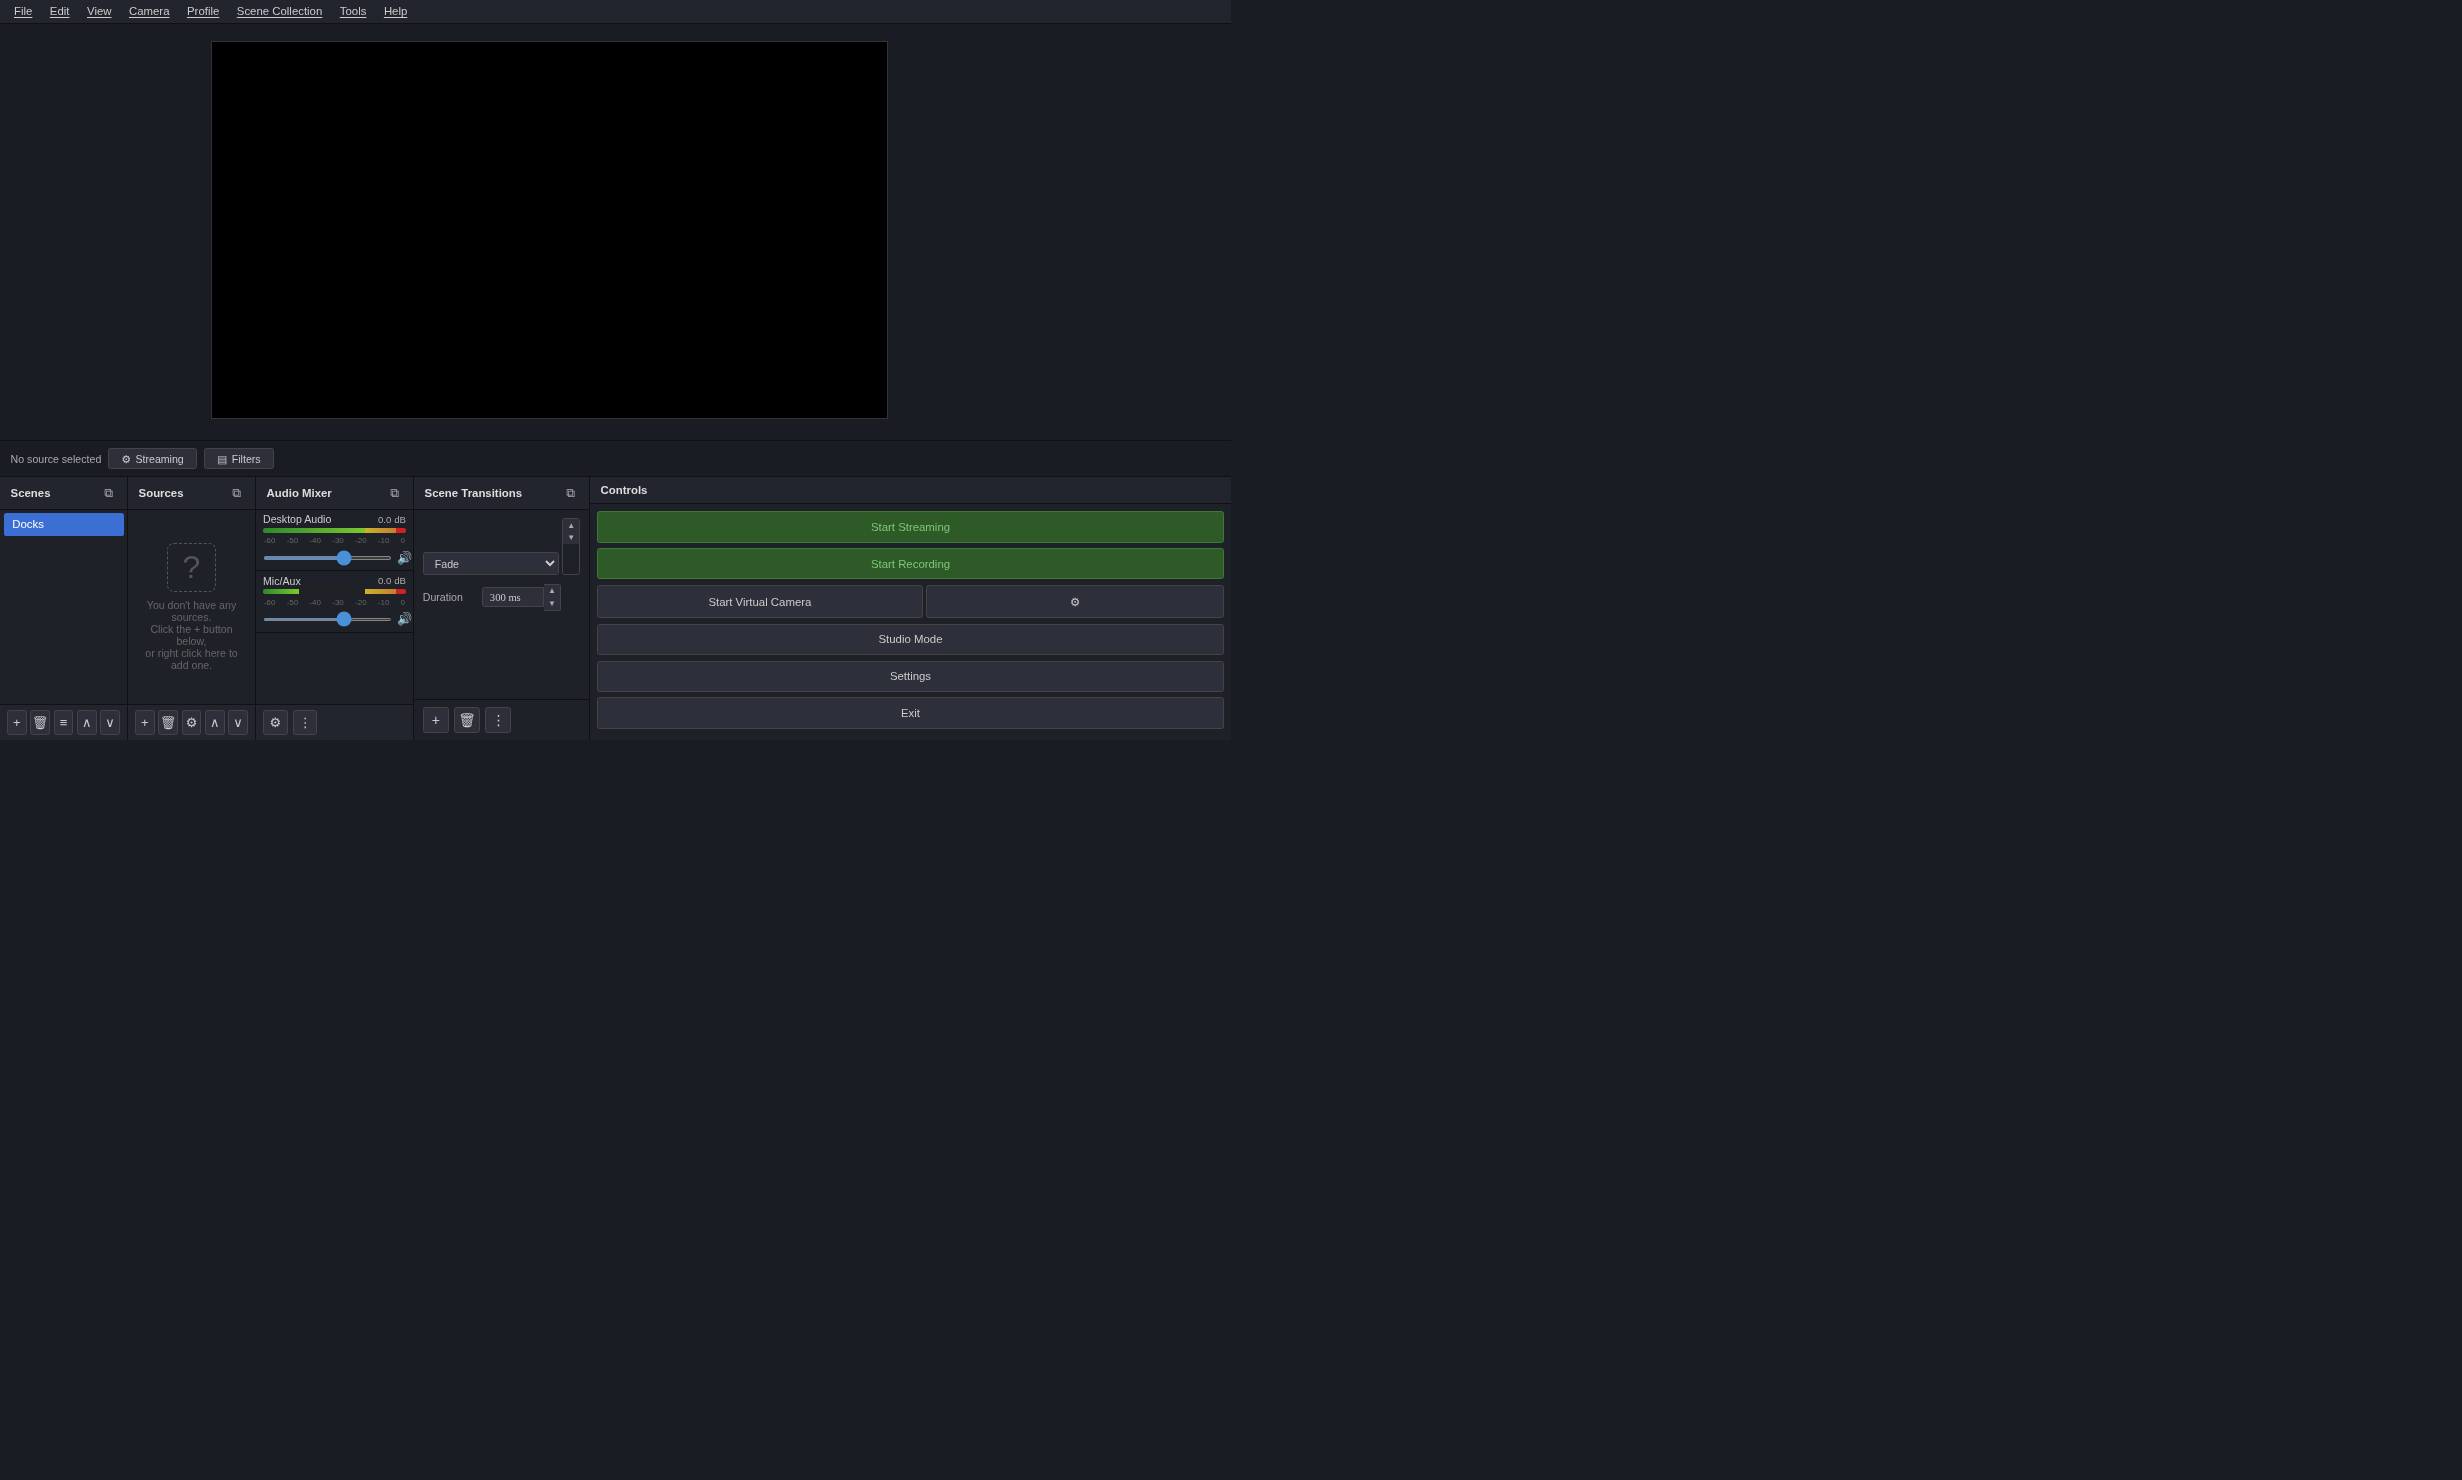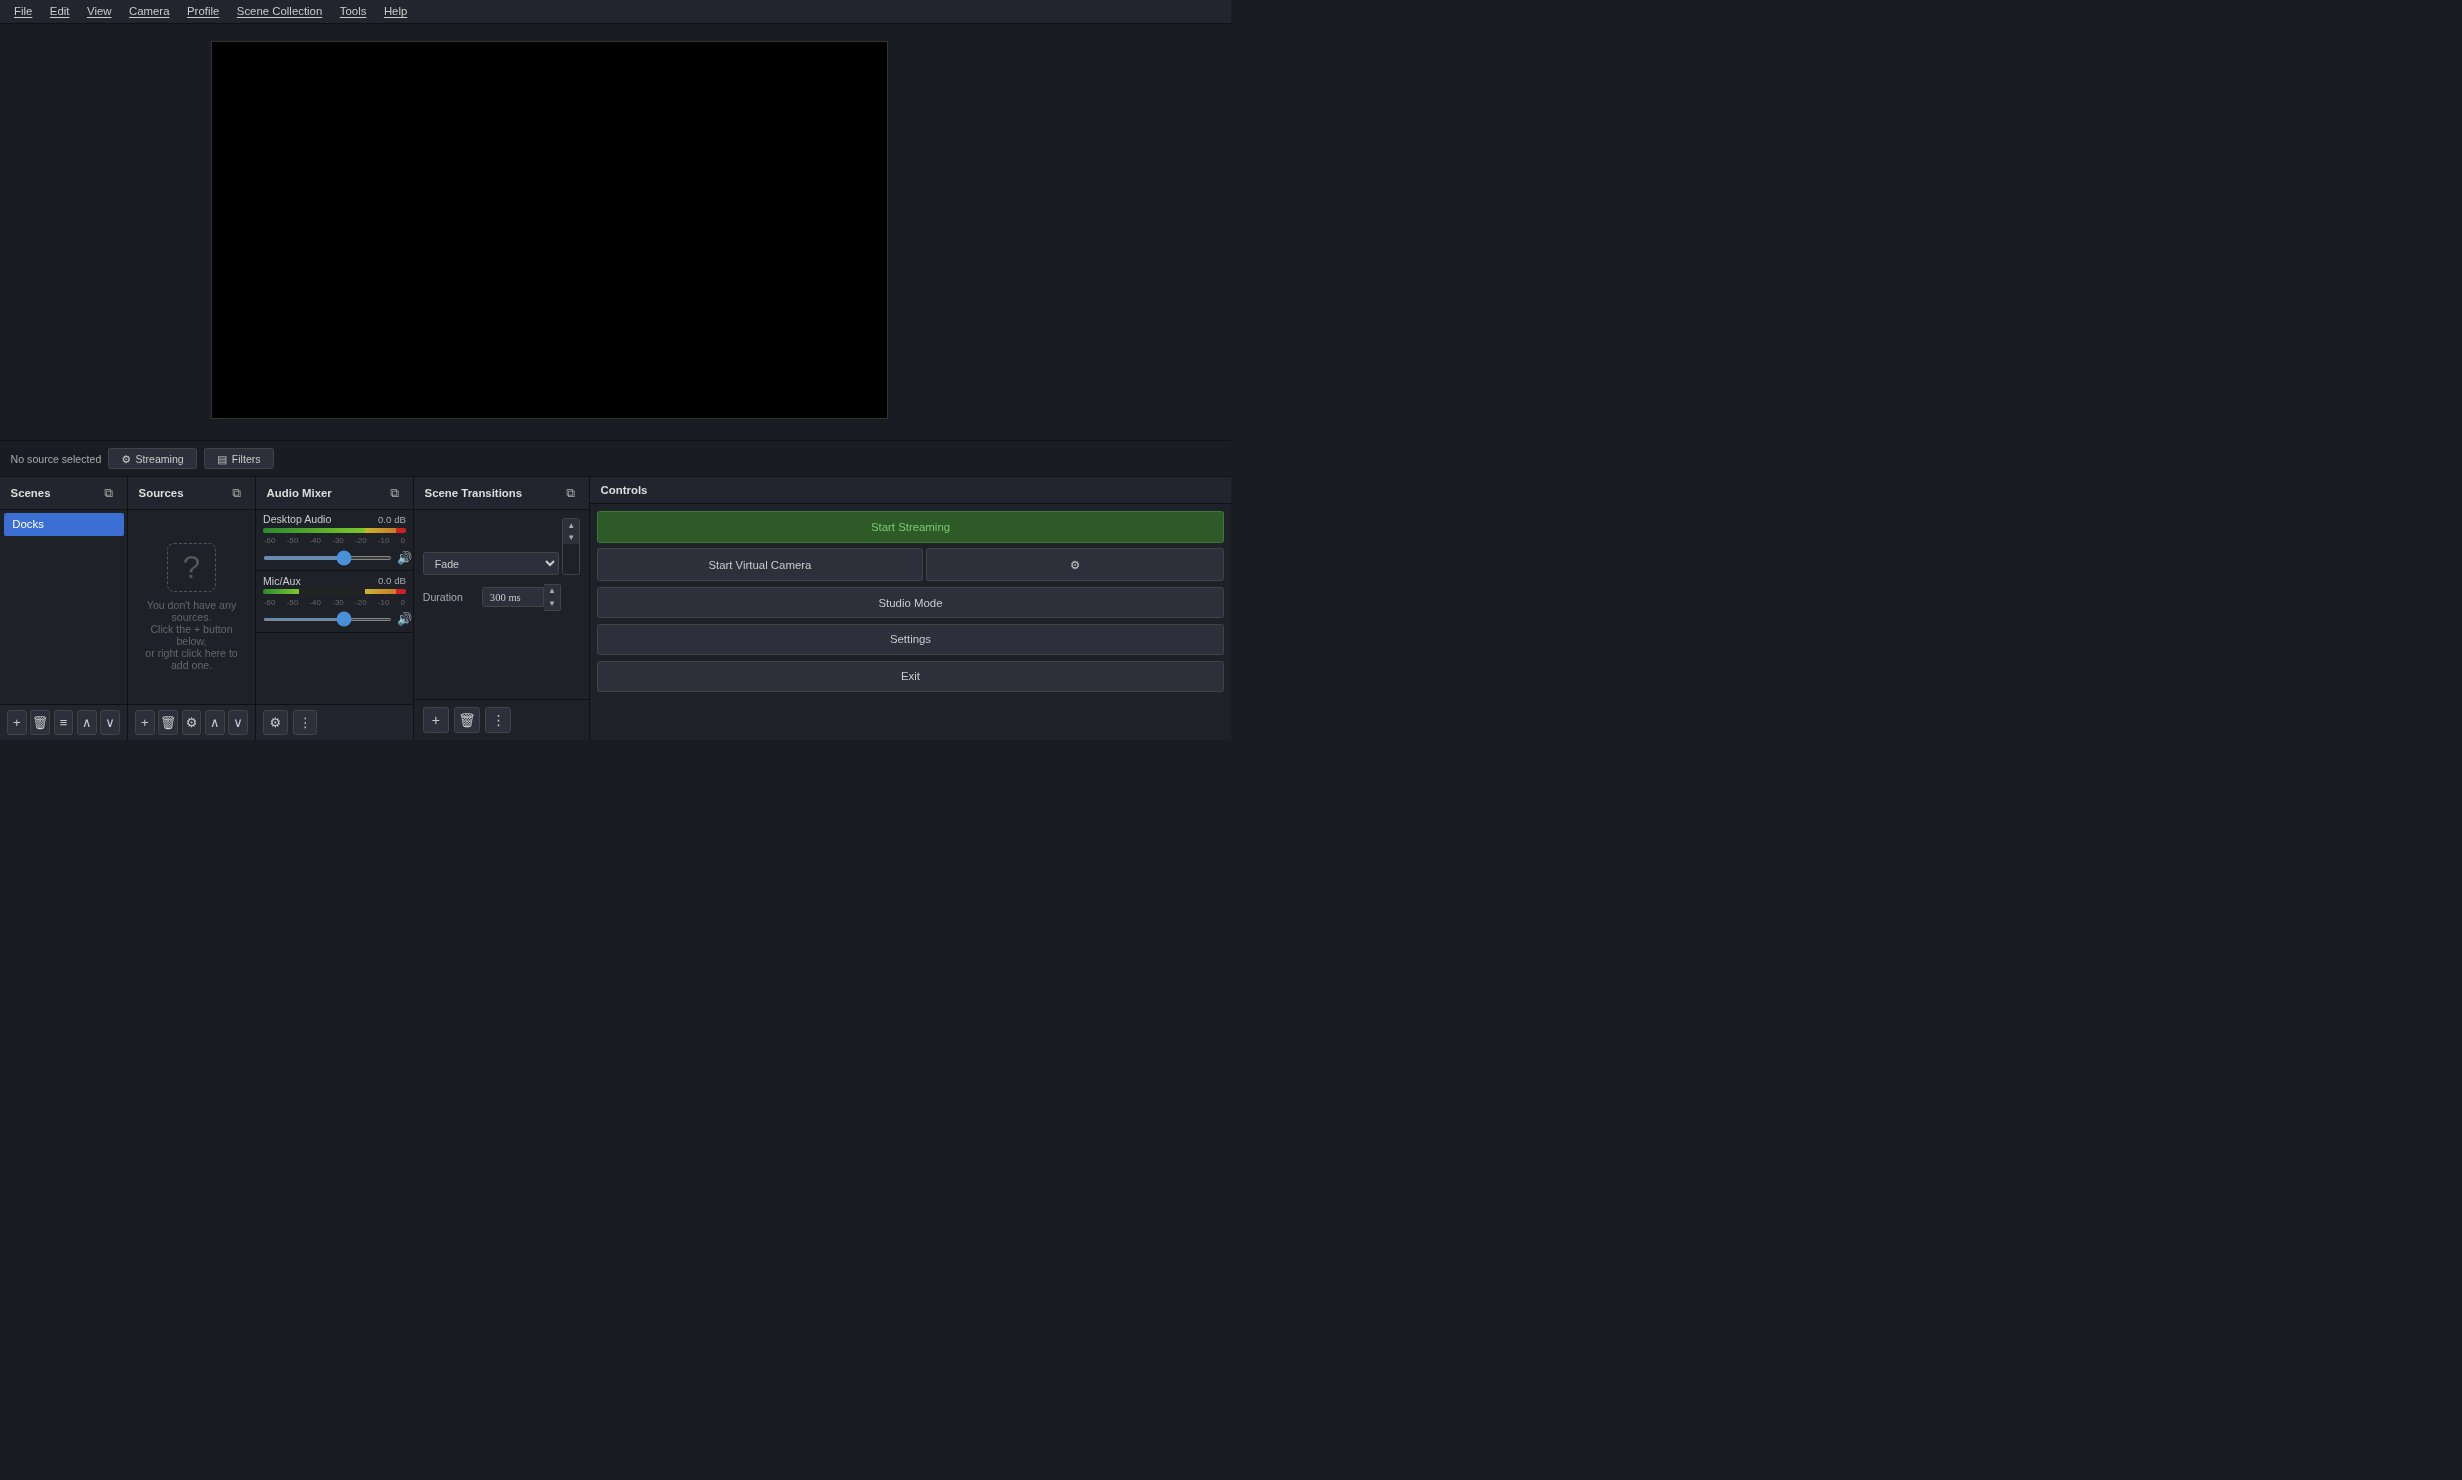--- a/index.html
+++ b/index.html
@@ -634,20 +634,21 @@
       <button class="transition-action-btn">⋮</button>
     </div>
   </div>
 
   <div class="controls-panel">
     <div class="controls-header">
       <span>Controls</span>
     </div>
     <div class="controls-body">
       <button class="ctrl-btn primary">Start Streaming</button>
+      <button class="ctrl-btn primary">Start Recording</button>
       <div class="ctrl-btn-row">
         <button class="ctrl-btn">Start Virtual Camera</button>
         <button class="ctrl-btn ctrl-btn-settings">⚙</button>
       </div>
       <button class="ctrl-btn">Studio Mode</button>
       <button class="ctrl-btn">Settings</button>
       <button class="ctrl-btn">Exit</button>
     </div>
   </div>
 

